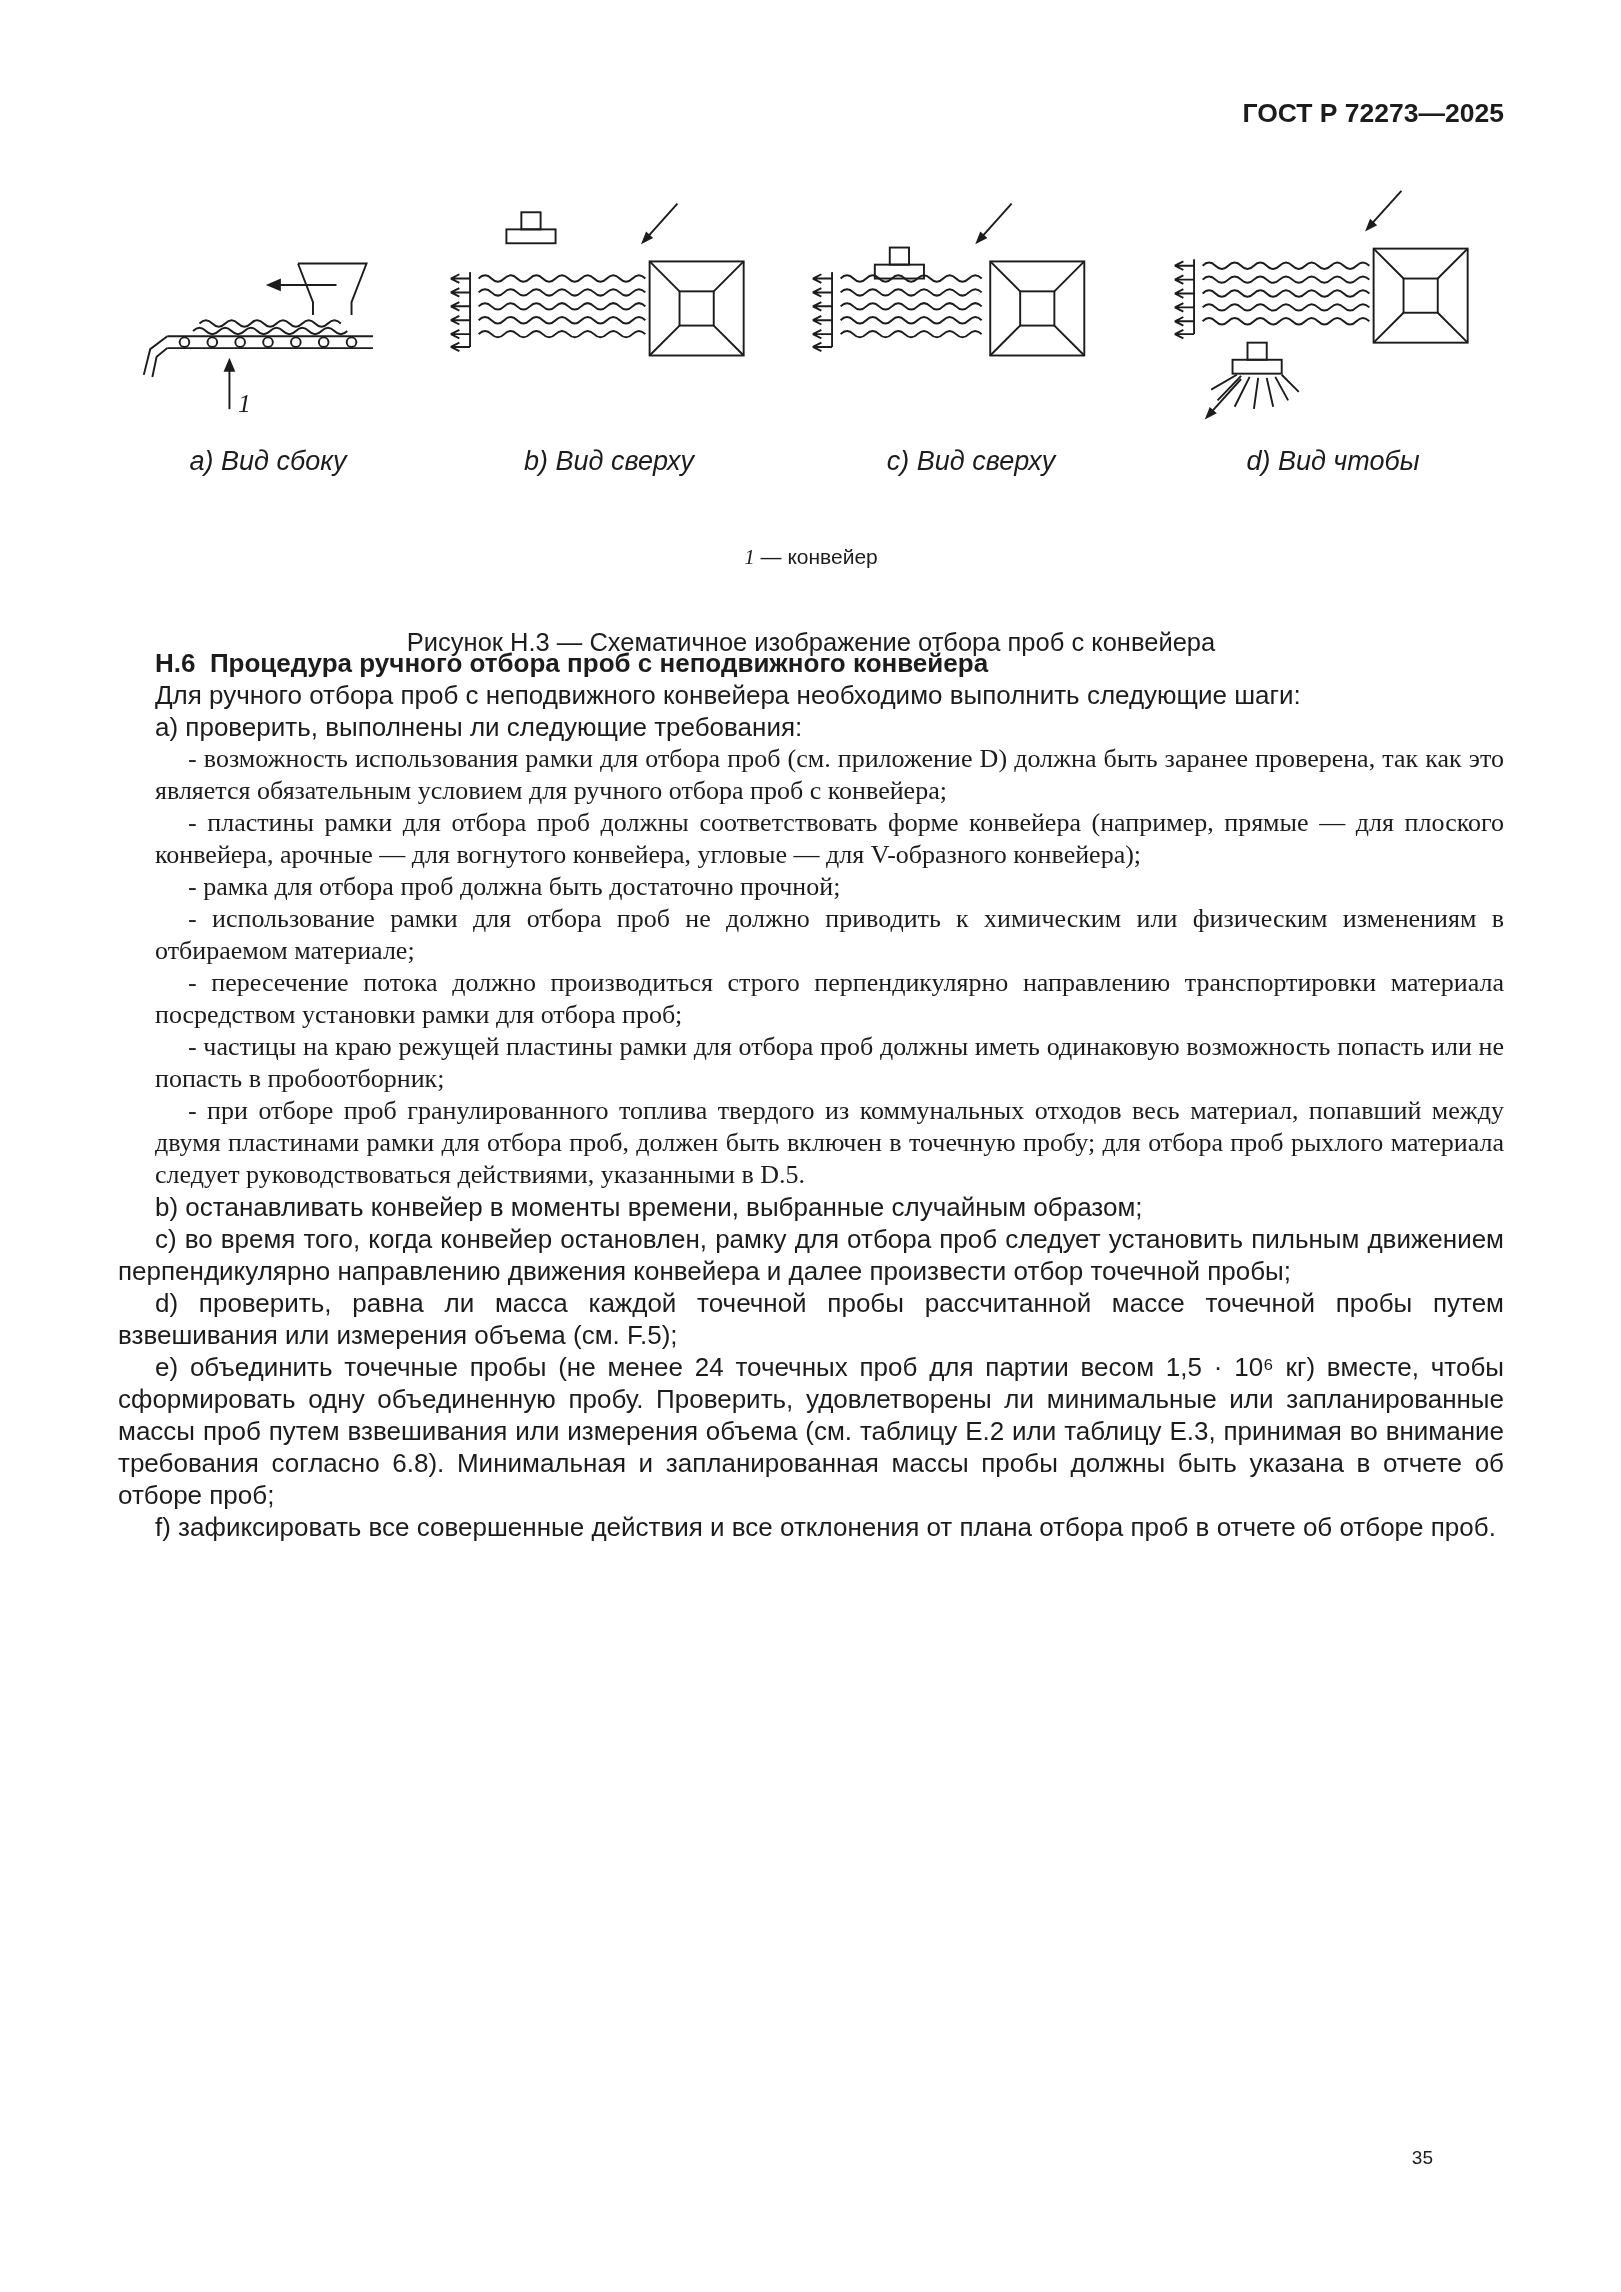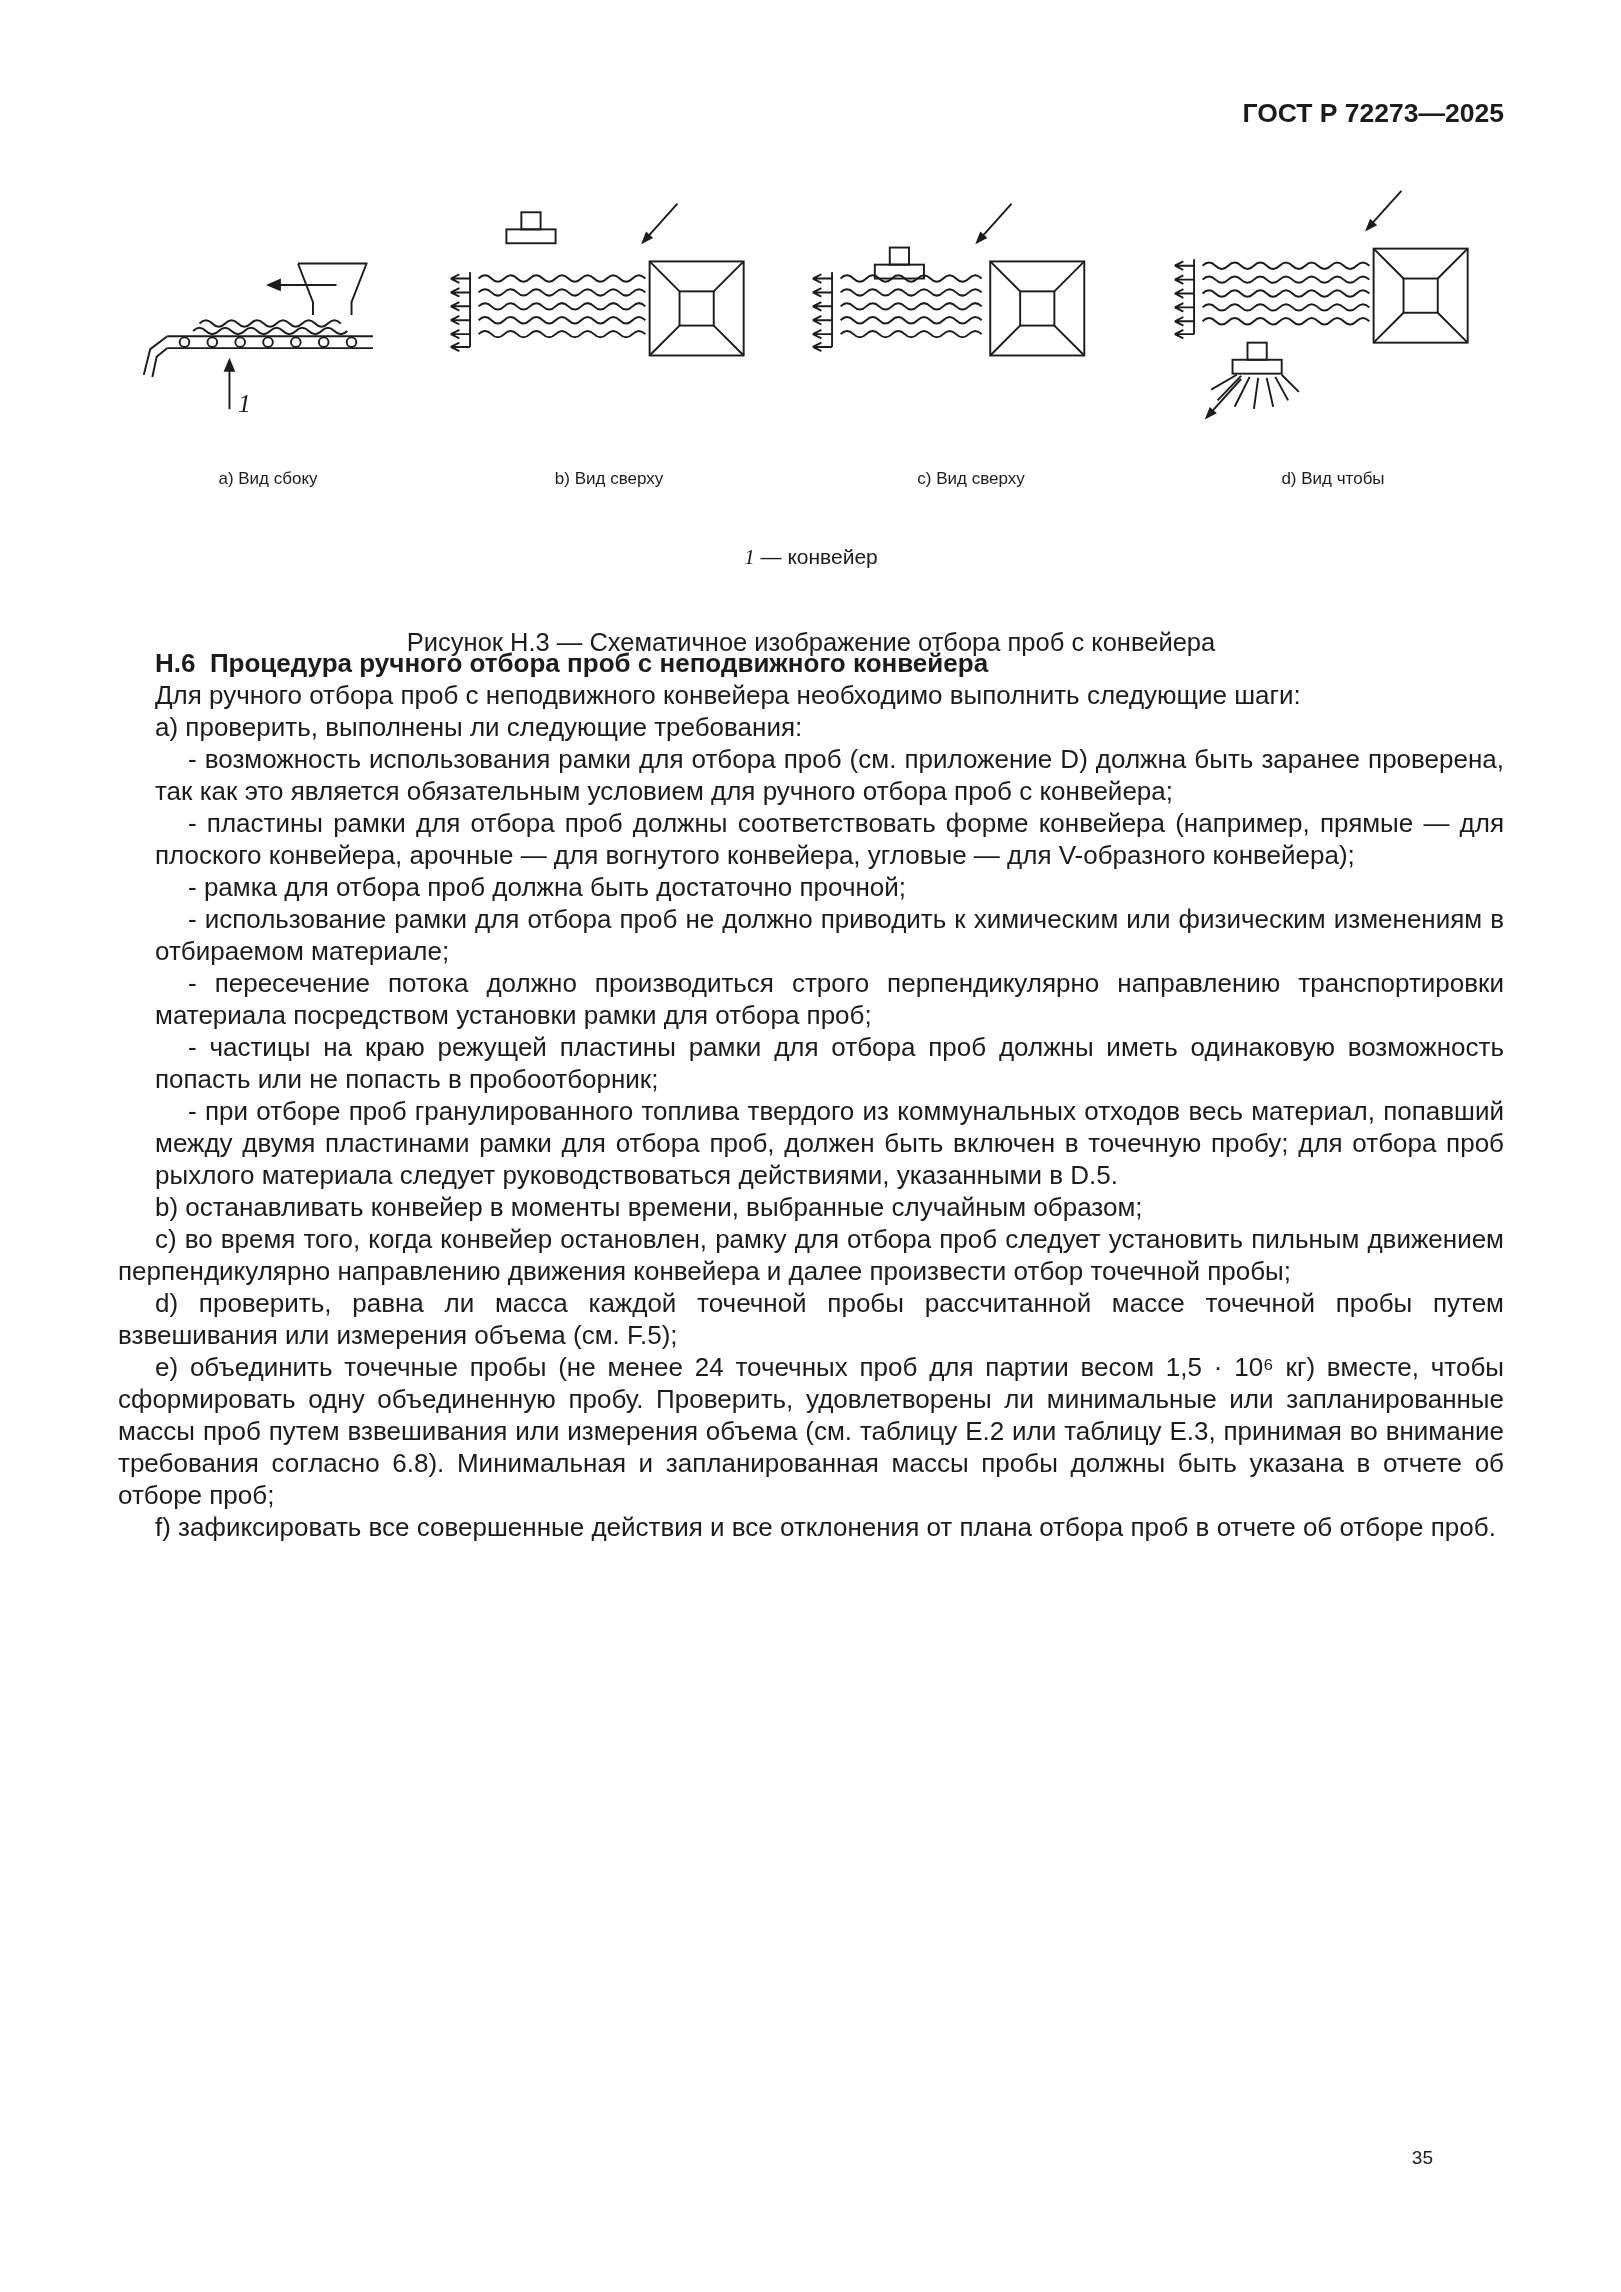--- a/index.html
+++ b/index.html
@@ -12,38 +12,38 @@
   .header{
     position:absolute;top:98px;left:118px;width:1386px;
     text-align:right;font-weight:bold;font-size:26.5px;
   }
   .fig-row{
     position:absolute;top:165px;left:118px;width:1386px;
     display:flex;justify-content:space-between;align-items:flex-start;
   }
   .fig-cell{text-align:center;}
   .fig-cell svg{display:block;margin:0 auto;}
-  .fig-label{margin-top:47px;font-size:17px;}
+  .fig-label{margin-top:24px;font-size:27px;font-style:italic;}
   .legend{
     position:absolute;top:545px;left:118px;width:1386px;
     text-align:center;font-size:21px;
   }
   .legend i{font-family:"Liberation Serif", serif;}
   .fig-caption{
     position:absolute;top:592px;left:118px;width:1386px;
     text-align:center;font-size:25.5px;margin-top:36px;
   }
   .content{
     position:absolute;top:647px;left:118px;width:1386px;
     font-size:26px;line-height:32px;text-align:justify;
   }
   .heading{font-weight:bold;text-indent:37px;margin:0 0 13.7px 0;}
   .content p{margin:0;}
   .p{text-indent:37px;}
-  .sub{padding-left:37px;text-indent:33px;}
+  .sub{padding-left:37px;text-indent:33px;font-family:Liberation Serif, serif;}
   .page-number{
     position:absolute;top:2147px;right:188px;font-size:19px;
   }
 </style>
 </head>
 <body>
 
 <div class="header">ГОСТ Р 72273—2025</div>
 
 <div class="fig-row">

